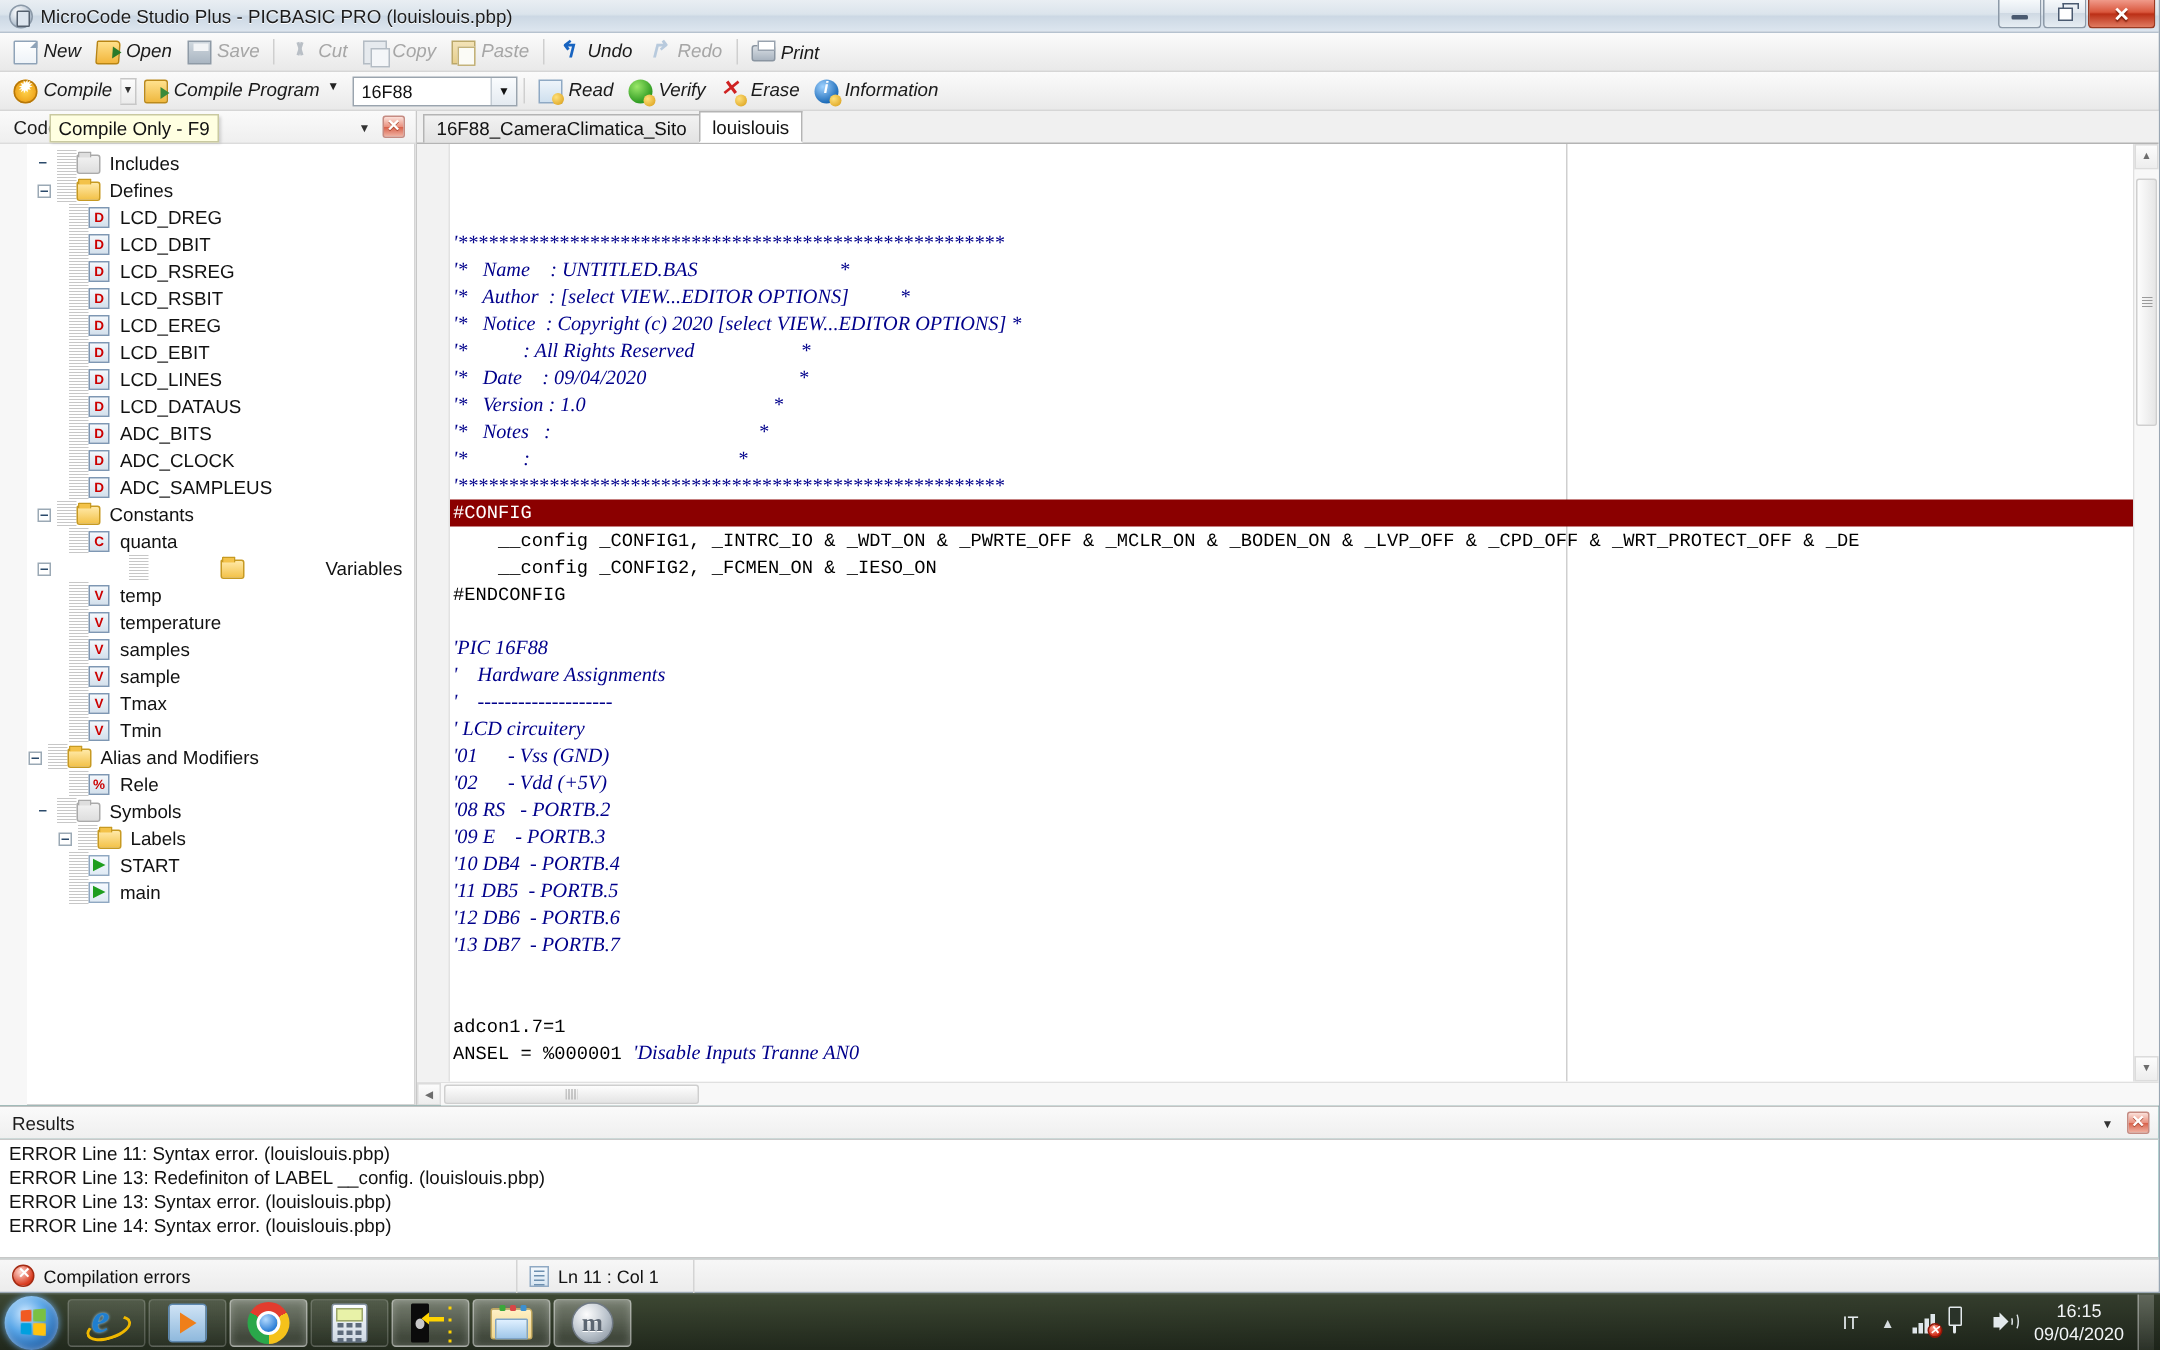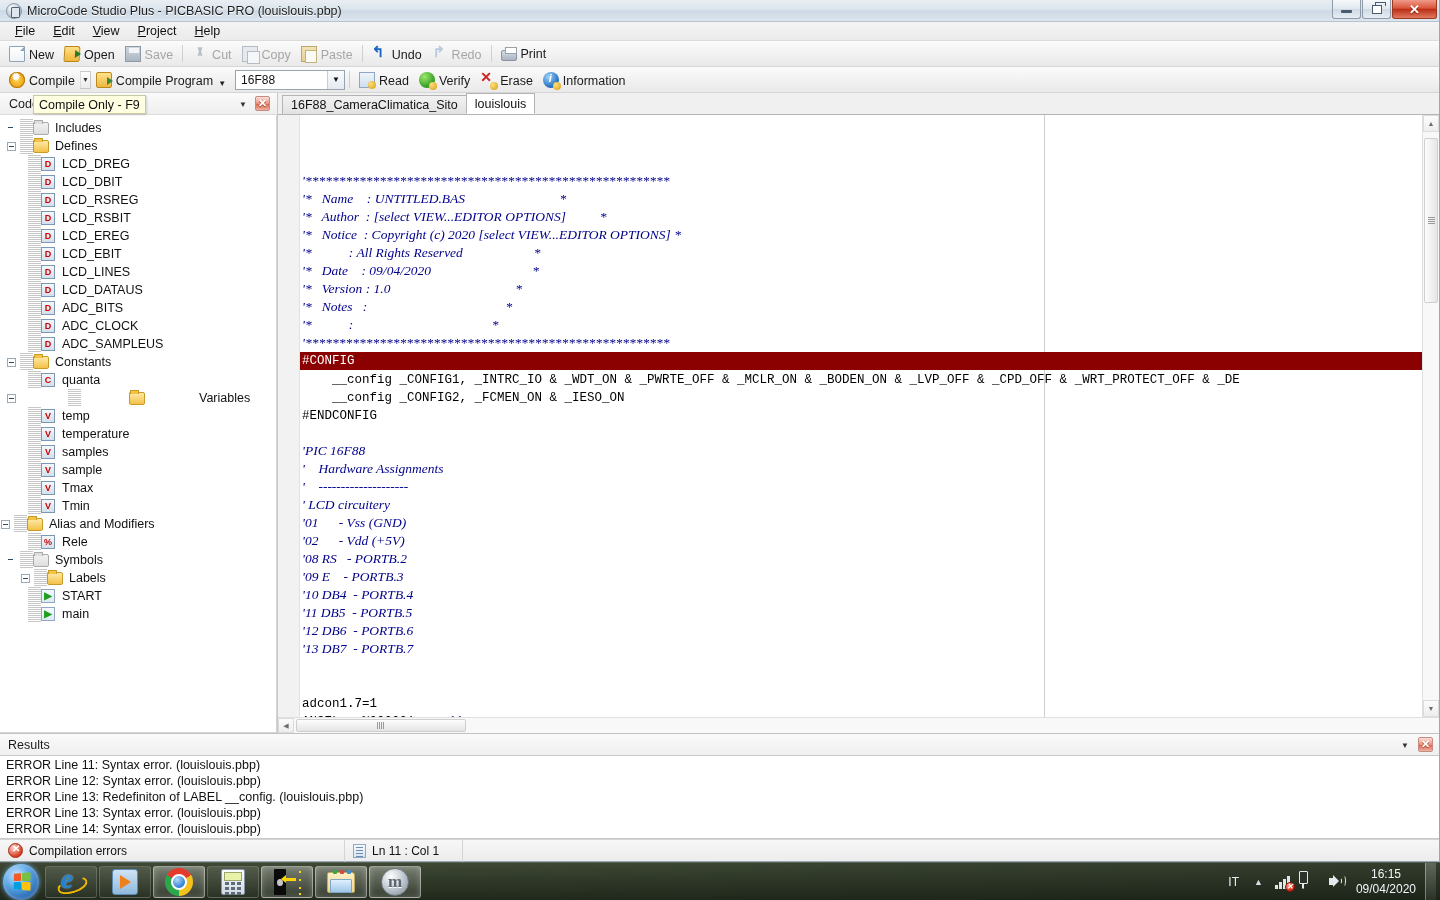--- a/index.html
+++ b/index.html
@@ -75,21 +75,21 @@
   .menubar .mi { padding:1px 9px; font-size:12.5px; color:#111; }
   .menubar .mi u { text-decoration:underline; }
 
   
   .toolbar {
     flex:0 0 26px; height:26px; display:flex; align-items:center;
     background:linear-gradient(#fbfbfb 0%,#f2f2f2 50%,#e9e9e9 100%);
     border-bottom:1px solid #d6d6d6;
     padding-left:4px;
   }
-  .tb-item { display:flex; align-items:flex-end; padding:2px 5px; white-space:nowrap; }
+  .tb-item { display:flex; align-items:flex-start; padding:2px 5px; white-space:nowrap;font-style:italic; }
   .tb-item .lbl { font-size:12.5px; color:#1a1a1a; margin-left:4px; }
   .tb-item.dis .lbl { color:#a6a6a6; }
   .tb-sep { width:1px; height:17px; background:#cfcfcf; margin:0 4px; }
   .ic { width:16px; height:16px; flex:0 0 16px; position:relative; display:inline-block; }
 
   
   .ic-new{ background:linear-gradient(#ffffff,#eef3f8); border:1px solid #8fa3b8; border-radius:1px;}
   .ic-new:after{content:"";position:absolute;right:-1px;top:-1px;border-width:0 0 5px 5px;border-style:solid;border-color:transparent transparent #8fa3b8 transparent;}
   .ic-open{ background:linear-gradient(#ffe08a,#f2b63c); border:1px solid #b98513; border-radius:1px 3px 2px 2px; transform:skewX(-4deg);}
   .ic-open:after{content:"";position:absolute;right:-2px;top:3px;width:0;height:0;border-left:6px solid #2a7a2a;border-top:4px solid transparent;border-bottom:4px solid transparent;}
@@ -149,21 +149,21 @@
   }
   .codebar .cdrop { position:absolute; right:30px; top:7px; font-size:8px; color:#333;}
   .xbtn {
     width:15px;height:15px; border:1px solid #c58b82; border-radius:2px;
     background:linear-gradient(#fbe0d9,#e9907e 50%,#d8614a 52%,#f0b3a4);
     display:flex;align-items:center;justify-content:center;
     color:#fff; font-size:11px; font-weight:bold; line-height:1;
     text-shadow:0 1px 0 #a33f28;
   }
   .tree { flex:1 1 auto; overflow:hidden; background:#fff; padding:4px 0 0 0;
-    border:1px solid #d5d5d5; border-top:none; border-left:none; }
+    border:1px solid #d5d5d5; border-top:none; border-left:none;margin-left:18px; }
   .trow { height:18px; display:flex; align-items:center; white-space:nowrap; font-size:12.5px; color:#111;}
   .trow .expander { width:9px;height:9px;margin-right:4px;flex:0 0 9px;
      border:1px solid #9ba9b5; background:#fff; position:relative; }
   .trow .expander:before{content:"";position:absolute;left:1px;top:3px;width:5px;height:1px;background:#2b4a6b;}
   .trow .expander.none{border:none;background:none;}
   .trow .dots{ width:13px; flex:0 0 13px; height:18px;
      background-image:linear-gradient(#b9b9b9 1px, transparent 1px);
      background-size:2px 2px; background-position:6px 0; opacity:.8;}
   .folder { width:16px;height:13px;flex:0 0 16px;margin-right:5px; position:relative;
      background:linear-gradient(#ffe9a8,#f3c249); border:1px solid #c79a22; border-radius:1px 2px 2px 2px;}
@@ -357,27 +357,20 @@
         </div>
       <div class="wbtn">
           <div class="restore"></div>
         </div>
       <div class="wbtn close">
           <span class="g">✕</span>
         </div>
     </div>
   </div>
 
-  <div class="menubar">
-    <div class="mi"><u>F</u><span>ile</span></div>
-    <div class="mi"><u>E</u>dit</div>
-    <div class="mi"><u>V</u>iew</div>
-    <div class="mi"><u>P</u>roject</div>
-    <div class="mi"><u>H</u>elp</div>
-  </div>
 
   <div class="toolbar">
     <div class="tb-item">
       <span class="ic ic-new"></span>
       <span class="lbl">New</span>
     </div>
     <div class="tb-item">
       <span class="ic ic-open"></span>
       <span class="lbl">Open</span>
     </div>
@@ -650,21 +643,20 @@
   <div class="results">
     <div class="rhead">
       <span class="rtitle">Results</span>
       <span class="rdrop">▼</span>
       <div class="xwrap">
           <div class="xbtn">✕</div>
         </div>
     </div>
     <div class="rlist" id="rlist">
         <div class="rline">ERROR Line 11: Syntax error. (louislouis.pbp)</div>
-        <div class="rline">ERROR Line 12: Syntax error. (louislouis.pbp)</div>
         <div class="rline">ERROR Line 13: Redefiniton of LABEL __config. (louislouis.pbp)</div>
         <div class="rline">ERROR Line 13: Syntax error. (louislouis.pbp)</div>
         <div class="rline">ERROR Line 14: Syntax error. (louislouis.pbp)</div>
       </div>
   </div>
 
   <div class="statusbar">
     <div class="st-seg b1">
       <span class="ic-err"></span>
       <span class="txt">Compilation errors</span>

